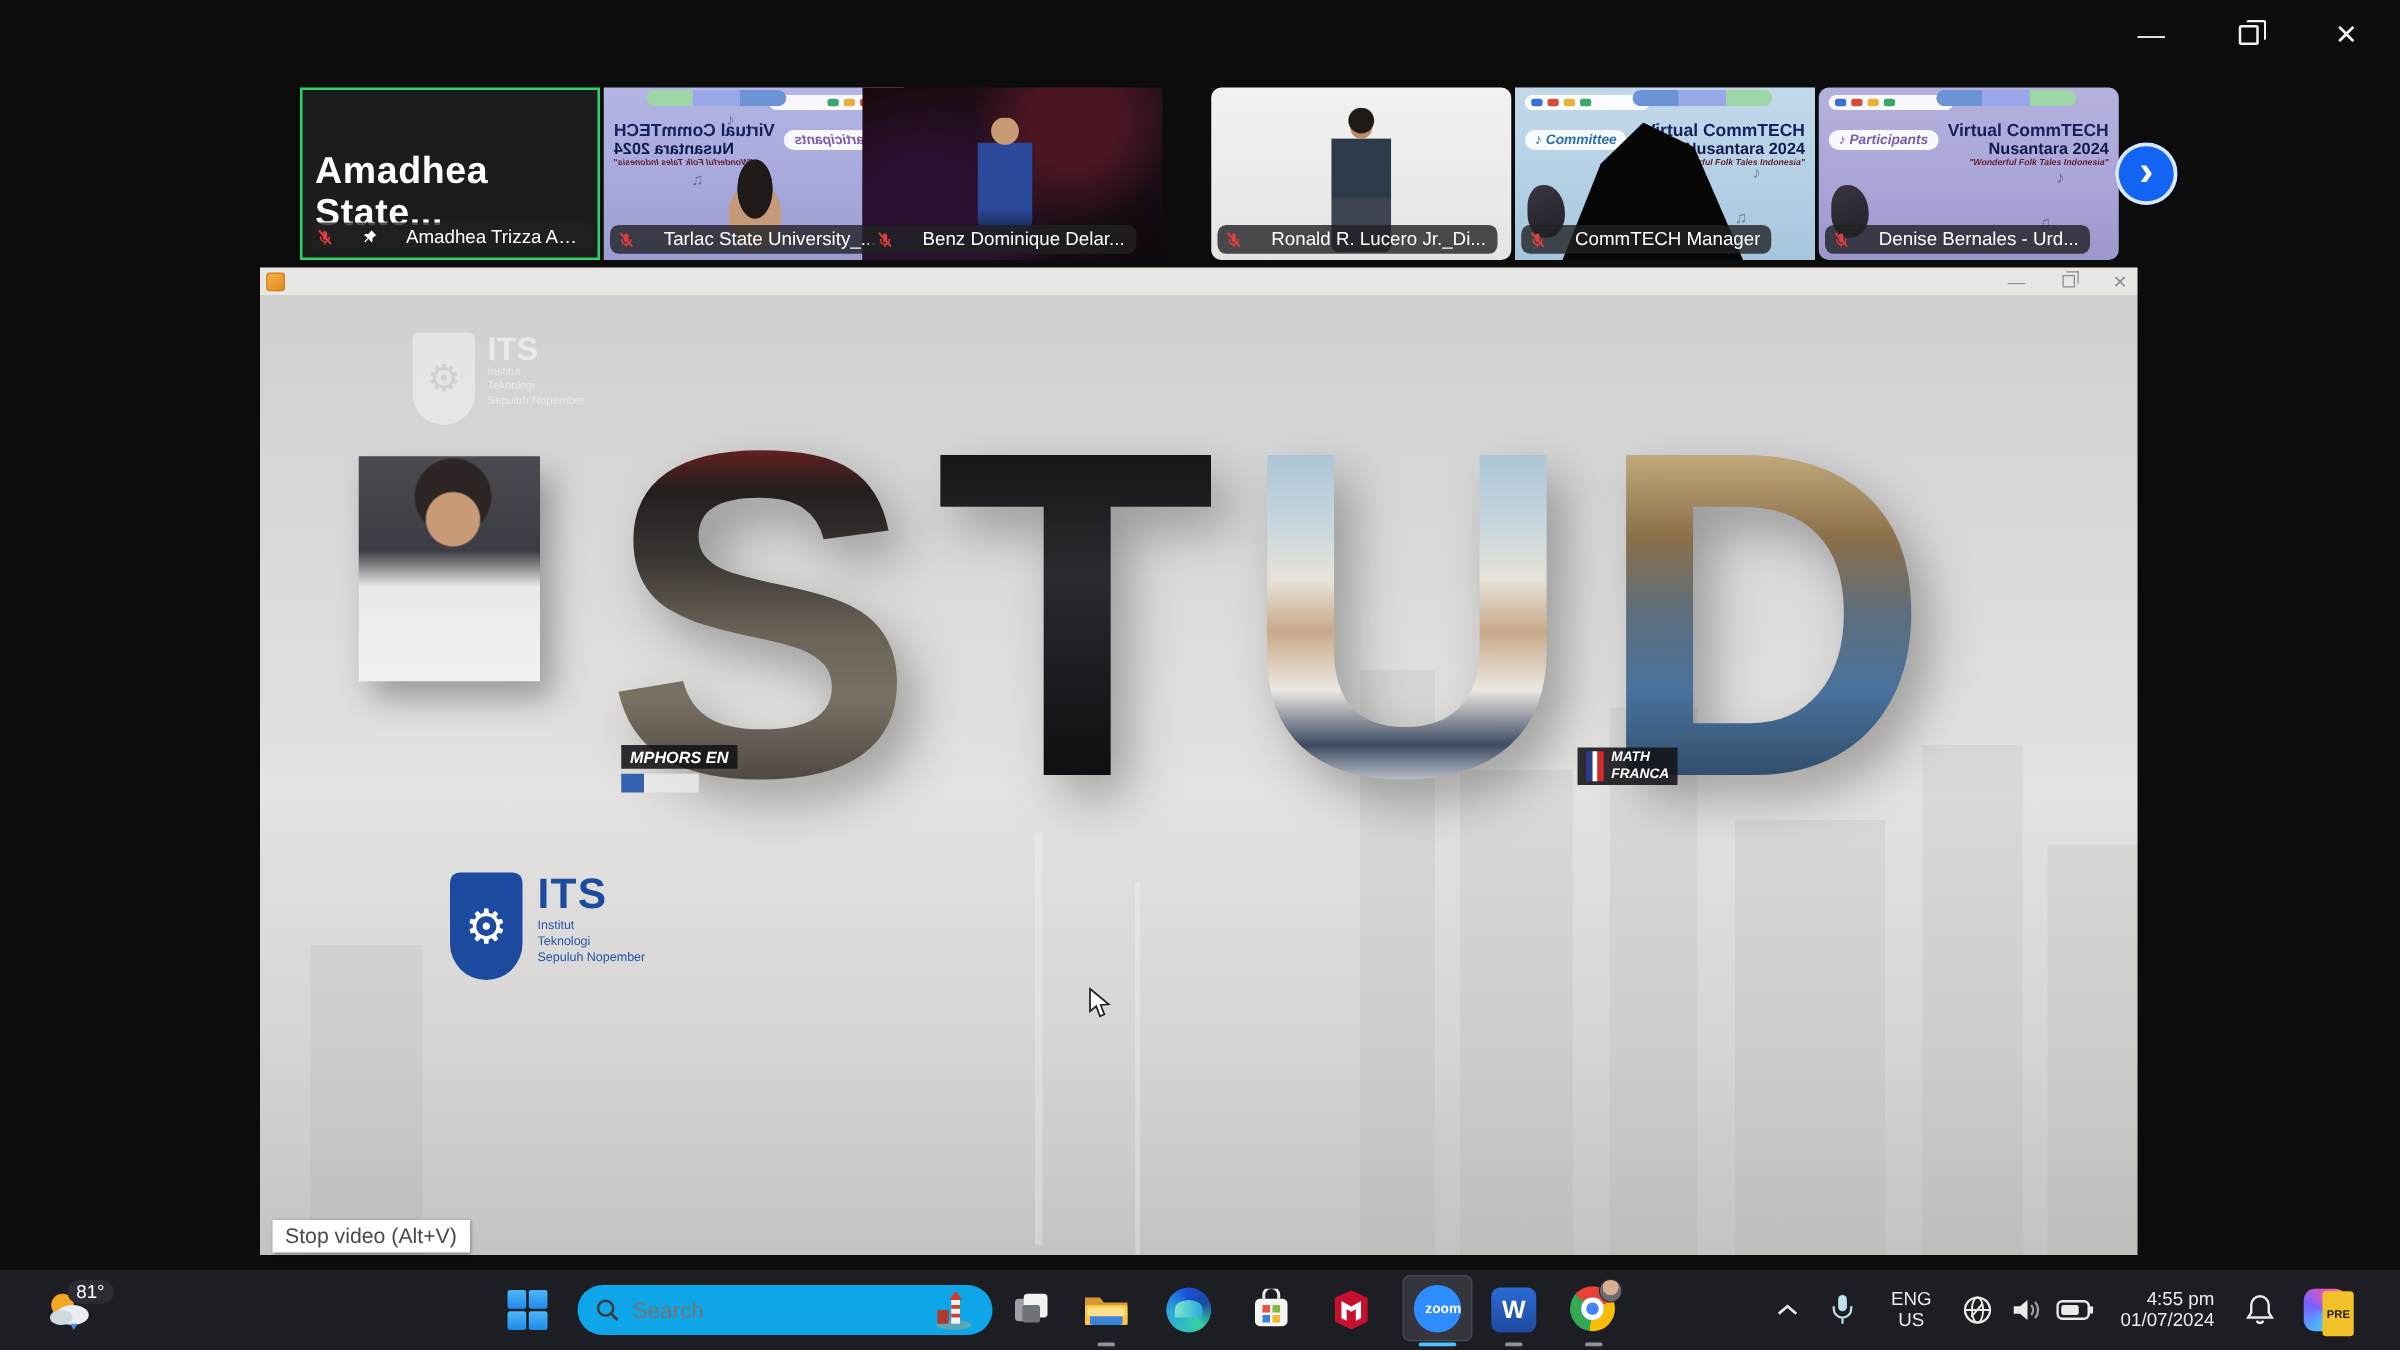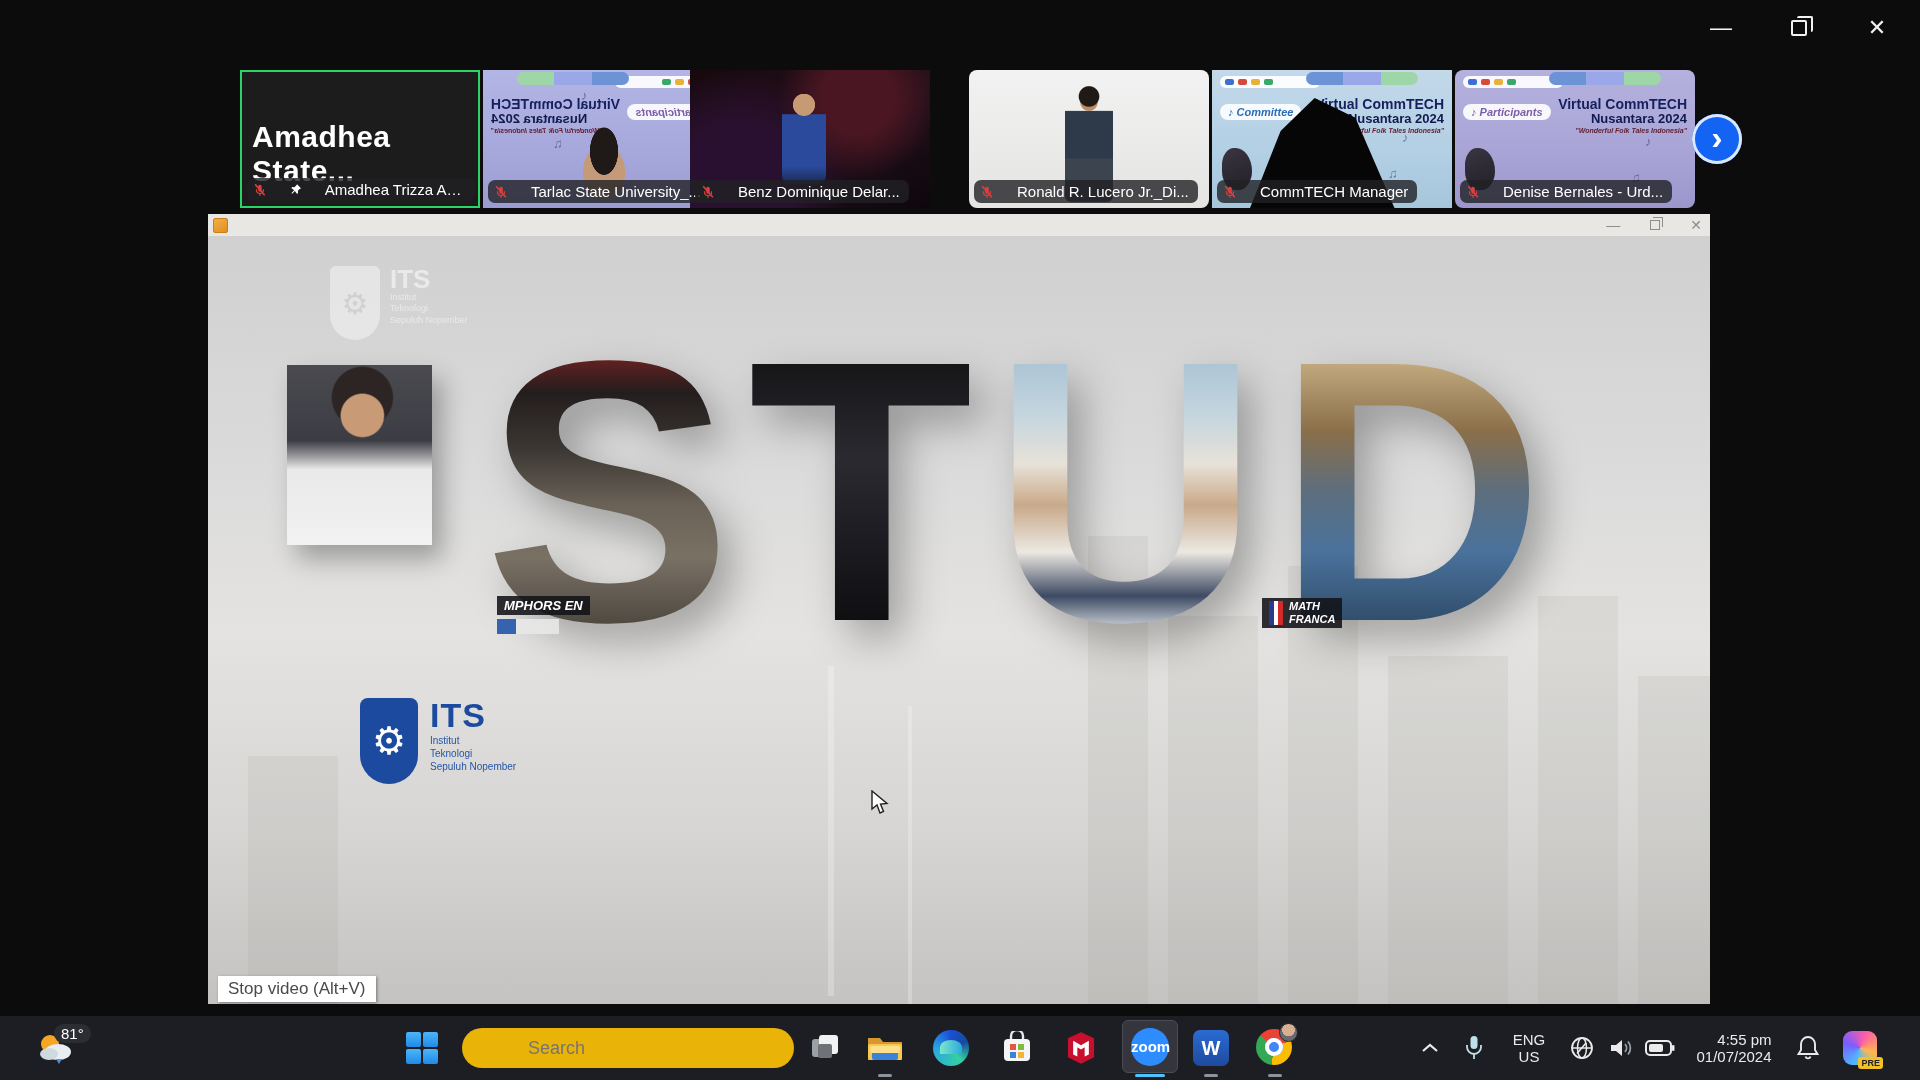--- a/index.html
+++ b/index.html
@@ -94,35 +94,35 @@
   .tooltip { position:absolute; left:218px; top:976px; background:#ffffff; color:#4a4a4a; font-size:17px; padding:3px 10px; box-shadow:1px 1px 3px rgba(0,0,0,0.4); z-index:40; }
 
   
   .taskbar { position:absolute; left:0; bottom:0; width:1920px; height:64px; background:#1d1e23; z-index:30; }
   .tb { position:absolute; top:0; height:64px; display:flex; align-items:center; justify-content:center; }
   .weather { left:14px; width:84px; gap:2px; }
   .temp-badge { position:absolute; top:8px; left:40px; background:#2c2d33; color:#fff; font-size:15px; border-radius:10px; padding:1px 7px; }
   .start { left:398px; width:48px; }
   .start-grid { display:grid; grid-template-columns:15px 15px; grid-template-rows:15px 15px; gap:2px; }
   .start-grid i { background:linear-gradient(180deg,#4db5f7,#1f8ae8); border-radius:2px; }
-  .search-pill { position:absolute; left:462px; top:12px; width:332px; height:40px; background:#eab308; border-radius:20px; display:flex; align-items:center; padding:0 14px; gap:10px;flex-direction:column; }
+  .search-pill { position:absolute; left:462px; top:12px; width:332px; height:40px; background:#0ea5e9; border-radius:20px; display:flex; align-items:center; padding:0 14px; gap:10px; }
   .search-pill input { border:none; outline:none; background:transparent; font-size:18px; color:#3c3c3c; font-family:"Liberation Sans",sans-serif; width:200px; }
   .lighthouse { margin-left:auto; }
   .icon-slot { width:46px; }
   .underline { position:absolute; bottom:3px; width:14px; height:3px; border-radius:2px; background:#8f939a; }
   .zoom-box { position:absolute; left:1122px; top:4px; width:56px; height:53px; background:#35363d; border:1px solid #4a4b53; border-radius:6px; display:flex; align-items:center; justify-content:center; }
-  .zoom-circle { width:38px; height:38px; border-radius:50%; background:#2d8cff; color:#fff; font-size:15px; font-weight:bold; display:flex; align-items:center; justify-content:flex-start; }
+  .zoom-circle { width:38px; height:38px; border-radius:50%; background:#2d8cff; color:#fff; font-size:11px; font-weight:bold; display:flex; align-items:center; justify-content:flex-end; }
   .word-sq { width:36px; height:36px; background:linear-gradient(180deg,#2b6bd4,#1e4a9e); border-radius:7px; color:#fff; font-size:20px; font-weight:bold; display:flex; align-items:center; justify-content:center; }
   .chrome-wrap { position:relative; width:38px; height:38px; }
   .chrome-ball { width:36px; height:36px; border-radius:50%; background:conic-gradient(from -50deg,#ea4335 0 33%,#fbbc05 33% 66%,#34a853 66% 100%); position:relative; }
   .chrome-ball::after { content:""; position:absolute; left:9px; top:9px; width:18px; height:18px; background:#fff; border-radius:50%; box-shadow:inset 0 0 0 4px #fff, inset 0 0 0 12px #4285f4; }
   .avatar-bubble { position:absolute; right:-4px; top:-6px; width:19px; height:19px; border-radius:50%; background:radial-gradient(circle at 50% 35%,#d8b090 0 45%,#6a6a72 46% 100%); border:1px solid #2a2b30; }
   .tray-txt { color:#eaeaea; font-size:15px; line-height:1.15; text-align:center; }
   .copilot { width:34px; height:34px; border-radius:9px; background:conic-gradient(from 200deg,#4db8ff,#7a5cff,#ff5ca8,#ffb74d,#4db8ff); position:relative; }
-  .pre-badge { position:absolute; right:-6px; bottom:-4px; background:#f2c029; color:#222; font-size:9px; font-weight:bold; border-radius:3px; padding:1px 3px; }
+  .pre-badge { position:absolute; right:-6px; bottom:-4px; background:#f2c029; color:#222; font-size:9px; font-weight:bold; border-radius:3px; padding:13px 3px; }
 
   svg { display:block; }
 </style>
 </head>
 <body>
 
 <div class="win-controls">
   <div class="win-btn">
       <span>—</span>
     </div>

